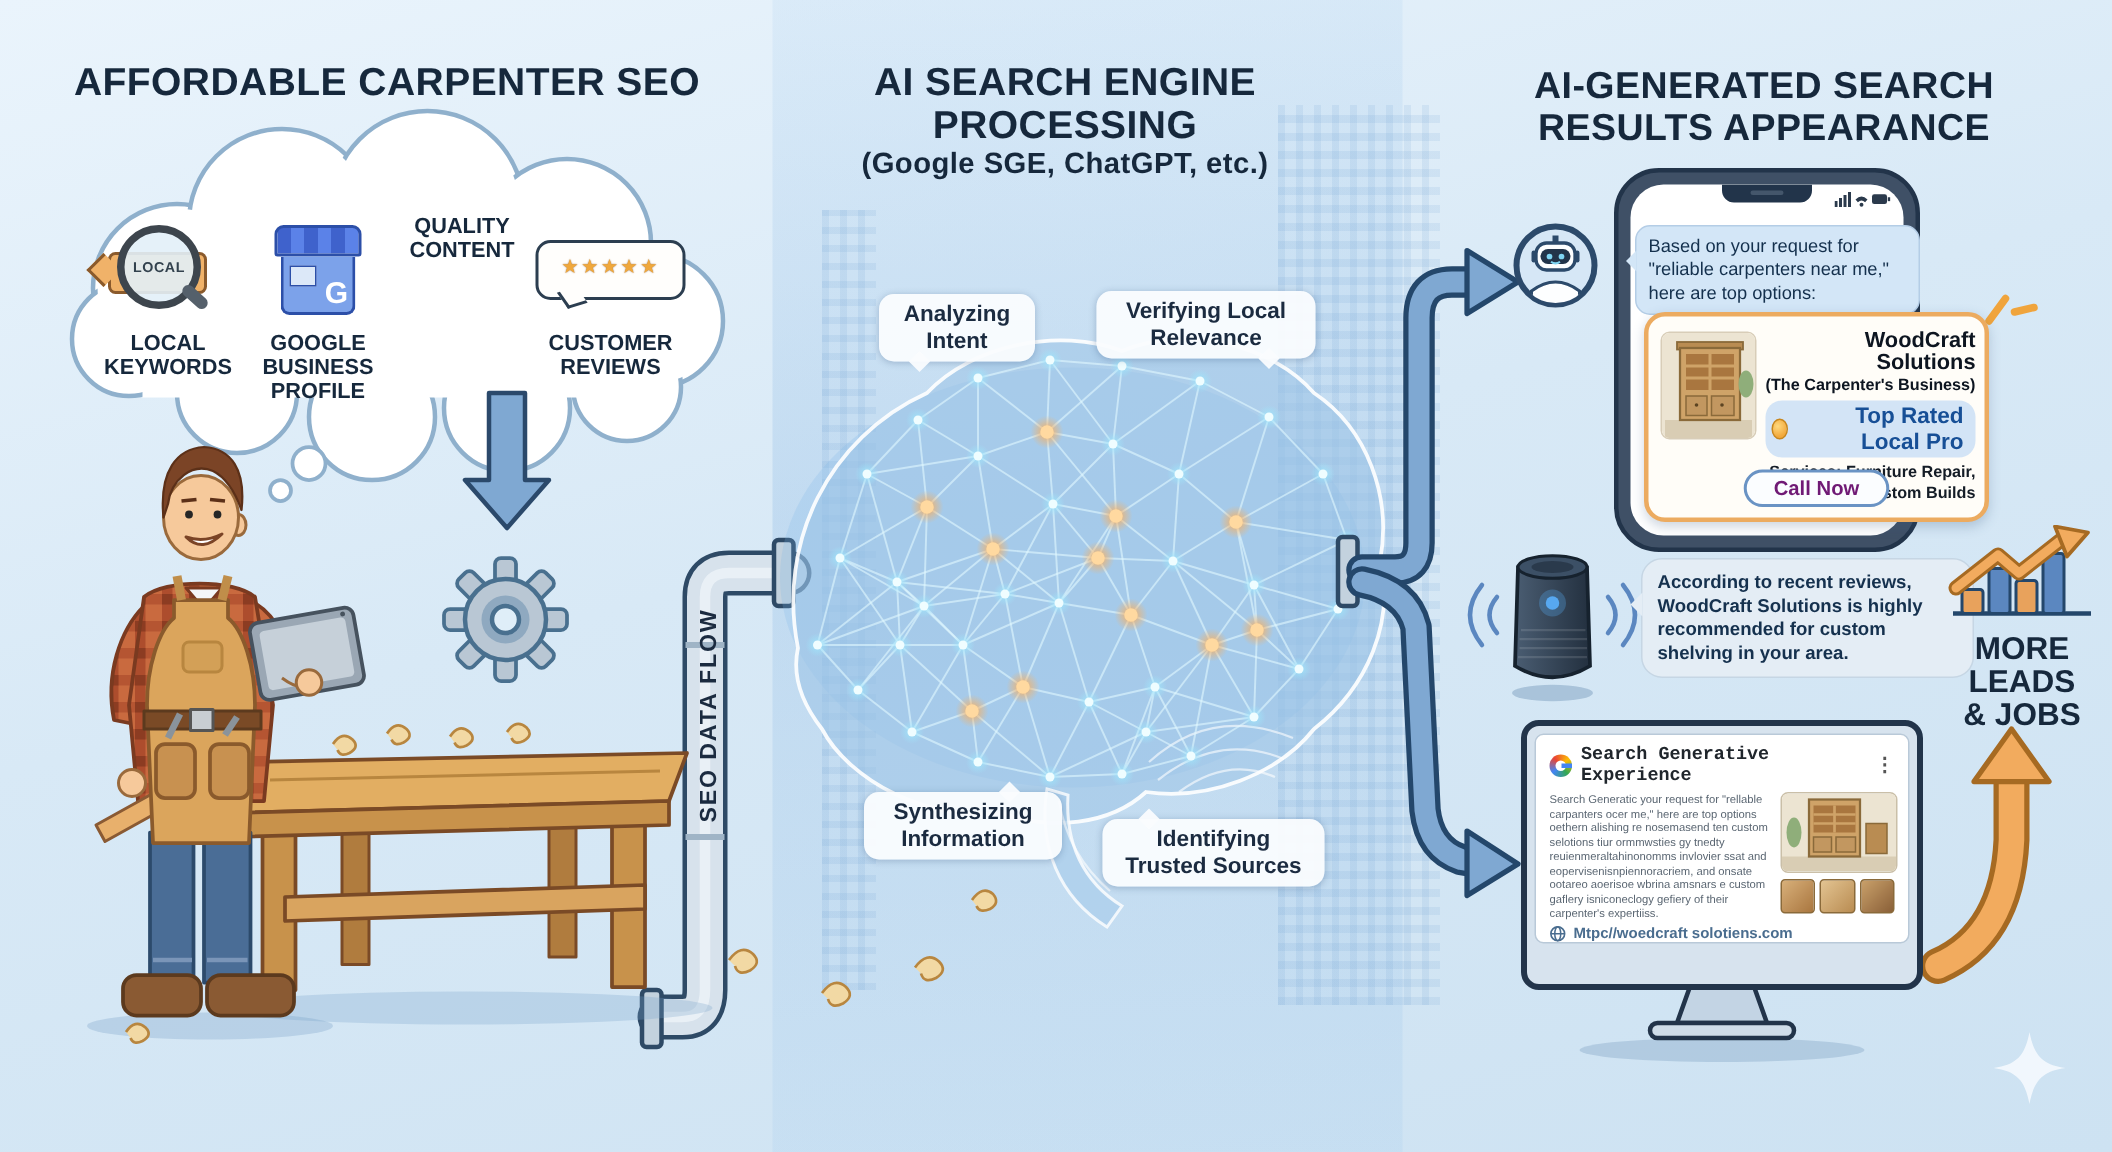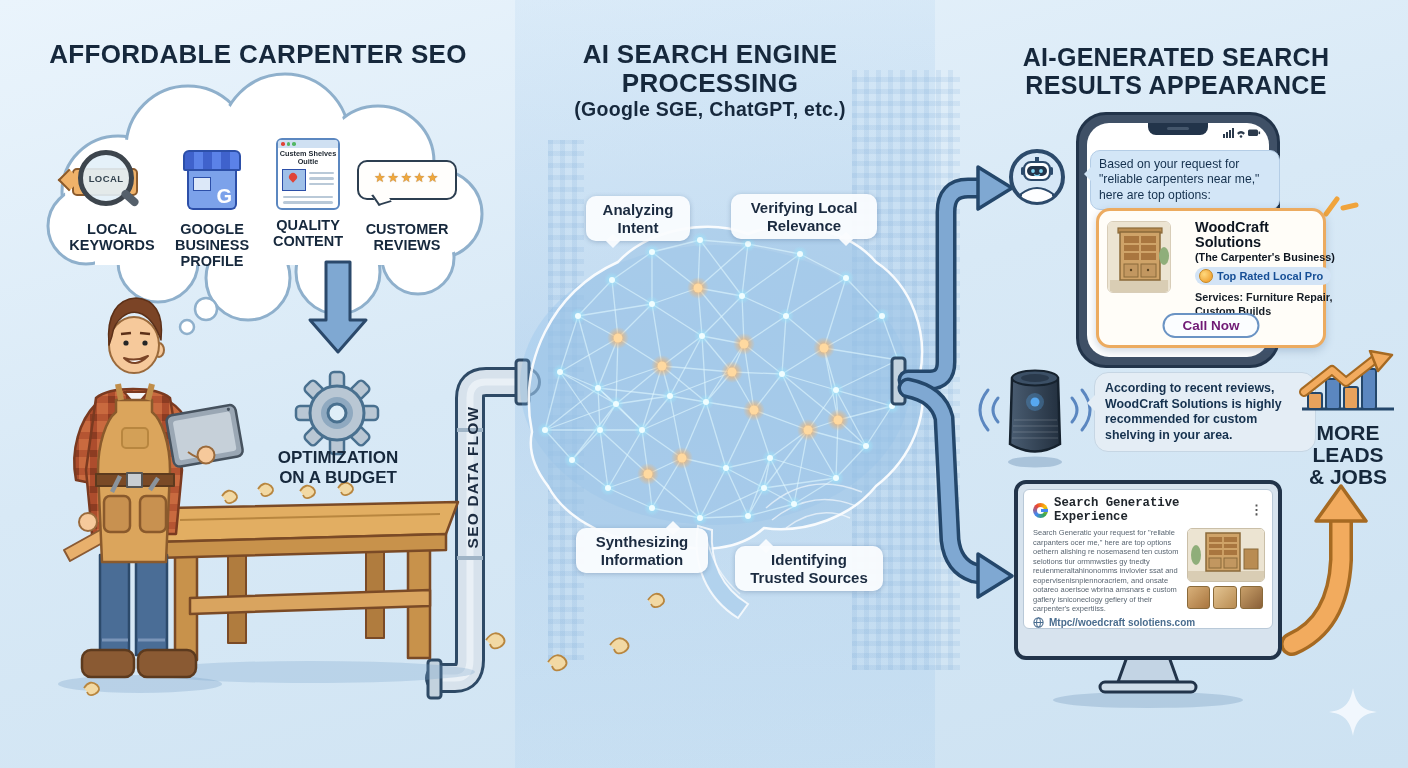--- a/index.html
+++ b/index.html
@@ -61,26 +61,26 @@
   .notch{position:absolute;left:50%;transform:translateX(-50%);top:0;width:60px;height:12px;background:#22344a;border-radius:0 0 8px 8px;}
   .slit{position:absolute;left:50%;transform:translateX(-50%);top:4px;width:22px;height:3px;background:#44566b;border-radius:2px;}
   .status{position:absolute;right:8px;top:4px;}
   .chatbubble{left:1090px;top:150px;width:172px;background:#d3e6f7;border:1px solid #b4cde6;border-radius:10px;
               padding:6px 8px;font-size:12.2px;font-weight:400;color:#14304d;line-height:1.25;}
   .chatbubble:before{content:"";position:absolute;left:-7px;top:16px;border:7px solid transparent;border-right-color:#d3e6f7;border-left:none;}
   
   .bizcard{left:1096px;top:208px;width:224px;height:134px;background:#fffdf8;border:3px solid #ecab60;border-radius:14px;
            box-shadow:0 3px 8px rgba(60,90,130,.25);}
   .bizimg{position:absolute;left:8px;top:10px;width:62px;height:70px;border-radius:6px;overflow:hidden;border:1px solid #d8cdb8;}
-  .bizcol{position:absolute;left:96px;top:9px;width:140px;}
+  .bizcol{position:absolute;left:78px;top:9px;width:140px;text-align:right;}
   .bizname{font-size:14.5px;font-weight:900;color:#0d1520;line-height:1.05;}
   .bizsub{font-size:10.8px;font-weight:800;color:#0d1520;margin-top:1px;}
   .badge{display:inline-flex;align-items:center;gap:4px;background:#d3e4f6;border-radius:11px;padding:2px 8px 2px 4px;margin-top:4px;}
   .medal{width:12px;height:12px;border-radius:50%;background:radial-gradient(circle at 35% 35%,#ffd97e,#f2a93c 70%);border:1.5px solid #c8871e;}
-  .badge b{font-size:11px;font-weight:800;color:#174f96;}
+  .badge b{font-size:15px;font-weight:800;color:#174f96;}
   .services{font-size:10.8px;color:#141c26;margin-top:4px;line-height:1.25;font-weight:600;}
   .services b{font-weight:700;}
   .cta{position:absolute;left:50%;transform:translateX(-50%);bottom:7px;padding:3px 18px;border:2.5px solid #6a93c4;
        border-radius:15px;background:#fbfdff;font-size:13.5px;font-weight:800;color:#701a75;}
   
   .voicebubble{left:1094px;top:372px;width:200px;background:#e4edf5;border:1px solid #c6d6e4;border-radius:14px;
                padding:8px 10px;font-size:12.4px;font-weight:800;color:#15314e;line-height:1.25;}
   .voicebubble:before{content:"";position:absolute;left:-8px;top:22px;border:8px solid transparent;border-right-color:#e4edf5;border-left:none;}
   
   .monitor{left:1014px;top:480px;width:260px;height:172px;background:#d7e3ee;border:4px solid #22344a;border-radius:12px;}
@@ -568,60 +568,35 @@
           <span class="g">G</span>
         </div>
       </div>
     </div>
     <div class="clabel pl">GOOGLE
 BUSINESS
 PROFILE</div>
   </div>
 
   <div class="abs citem" style="left:262px;top:138px;width:92px;">
-    <div class="icwrap" style="height:74px;">
-      <div class="browser">
-        <div class="bbar">
-          <div class="dot" style="background:#e04438;"></div>
-          <div class="dot" style="background:#53b764;"></div>
-          <div class="dot" style="background:#53b764;"></div>
-        </div>
-        <div class="btitle pl">Custem Shelves
-Ouitle</div>
-        <div class="brow">
-          <div class="bimg">
-              <div class="pin"></div>
-            </div>
-          <div class="blines">
-              <div class="bl"></div>
-              <div class="bl"></div>
-              <div class="bl"></div>
-            </div>
-        </div>
-        <div class="bfull"></div>
-        <div class="bfull"></div>
-      </div>
-    </div>
     <div class="clabel pl">QUALITY
 CONTENT</div>
   </div>
 
   <div class="abs citem" style="left:354px;top:146px;width:106px;">
     <div class="icwrap">
       <div class="rev">
         <span>★★★★★</span>
         <div class="revtail"></div>
       </div>
     </div>
     <div class="clabel pl">CUSTOMER
 REVIEWS</div>
   </div>
 
-  <div class="abs gearlbl pl" style="left:250px;top:448px;width:176px;">OPTIMIZATION
-ON A BUDGET</div>
   <div class="abs pipelbl" style="left:388px;top:468px;width:170px;">SEO DATA FLOW</div>
 
   <div class="abs blabel pl tdl" style="left:586px;top:196px;width:84px;">Analyzing
 Intent</div>
   <div class="abs blabel pl tur" style="left:576px;top:528px;width:112px;">Synthesizing
 Information</div>
   <div class="abs blabel pl tdr" style="left:731px;top:194px;width:126px;">Verifying Local
 Relevance</div>
   <div class="abs blabel pl tul" style="left:735px;top:546px;width:128px;">Identifying
 Trusted Sources</div>

